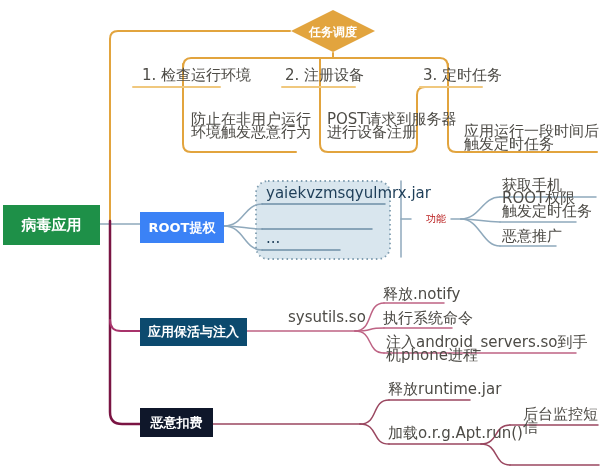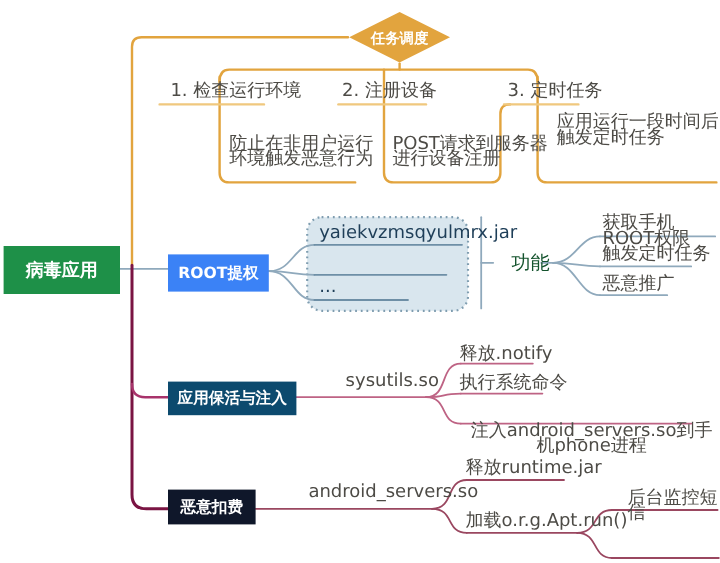--- a/index.html
+++ b/index.html
@@ -92,38 +92,37 @@
   </svg>
 
   <div class="diamond-label">任务调度</div>
   <div class="lbl" style="left:142px;top:69px;">1. 检查运行环境</div>
   <div class="lbl" style="left:191px;top:113px;">防止在非用户运行
 环境触发恶意行为</div>
   <div class="lbl" style="left:285px;top:69px;">2. 注册设备</div>
   <div class="lbl" style="left:327px;top:113px;">POST请求到服务器
 进行设备注册</div>
   <div class="lbl" style="left:423px;top:69px;">3. 定时任务</div>
-  <div class="lbl" style="left:464px;top:95px;">应用运行一段时间后
+  <div class="lbl" style="left:464px;top:125px;">应用运行一段时间后
 触发定时任务</div>
 
   <div class="node" style="left:3px;top:205px;width:97px;height:40px;background:#1e9048;font-size:15px;text-align:center;">病毒应用</div>
   <div class="node" style="left:140px;top:212px;width:84px;height:31px;background:#3b82f6;">ROOT提权</div>
   <div class="node" style="left:140px;top:318px;width:107px;height:28px;background:#0c4a6e;">应用保活与注入</div>
   <div class="node" style="left:140px;top:408px;width:73px;height:29px;background:#0f172a;">恶意扣费</div>
 
   <div class="lbl navy" style="left:266px;top:187px;">yaiekvzmsqyulmrx.jar</div>
   <div class="lbl navy" style="left:266px;top:232px;">...</div>
-  <div class="lbl" style="left:426px;top:212px;font-size:16px;color:#14532d;">功能</div>
+  <div class="lbl" style="left:426px;top:212px;font-size:10px;color:#b91c1c;">功能</div>
   <div class="lbl" style="left:502px;top:179px;">获取手机ROOT权限</div>
   <div class="lbl" style="left:502px;top:205px;">触发定时任务</div>
   <div class="lbl" style="left:502px;top:230px;">恶意推广</div>
 
   <div class="lbl" style="left:288px;top:311px;">sysutils.so</div>
   <div class="lbl" style="left:383px;top:288px;">释放.notify</div>
   <div class="lbl" style="left:383px;top:312px;">执行系统命令</div>
-  <div class="lbl" style="left:386px;top:352px;text-align:center;">注入android_servers.so到手机phone进程</div>
+  <div class="lbl" style="left:386px;top:336px;">注入android_servers.so到手机phone进程</div>
 
-  <div class="lbl" style="left:257px;top:403px;">android_servers.so</div>
   <div class="lbl" style="left:388px;top:383px;">释放runtime.jar</div>
   <div class="lbl" style="left:388px;top:427px;">加载o.r.g.Apt.run()</div>
   <div class="lbl" style="left:523px;top:408px;">后台监控短信</div>
 
 </div>
 
 </body></html>

